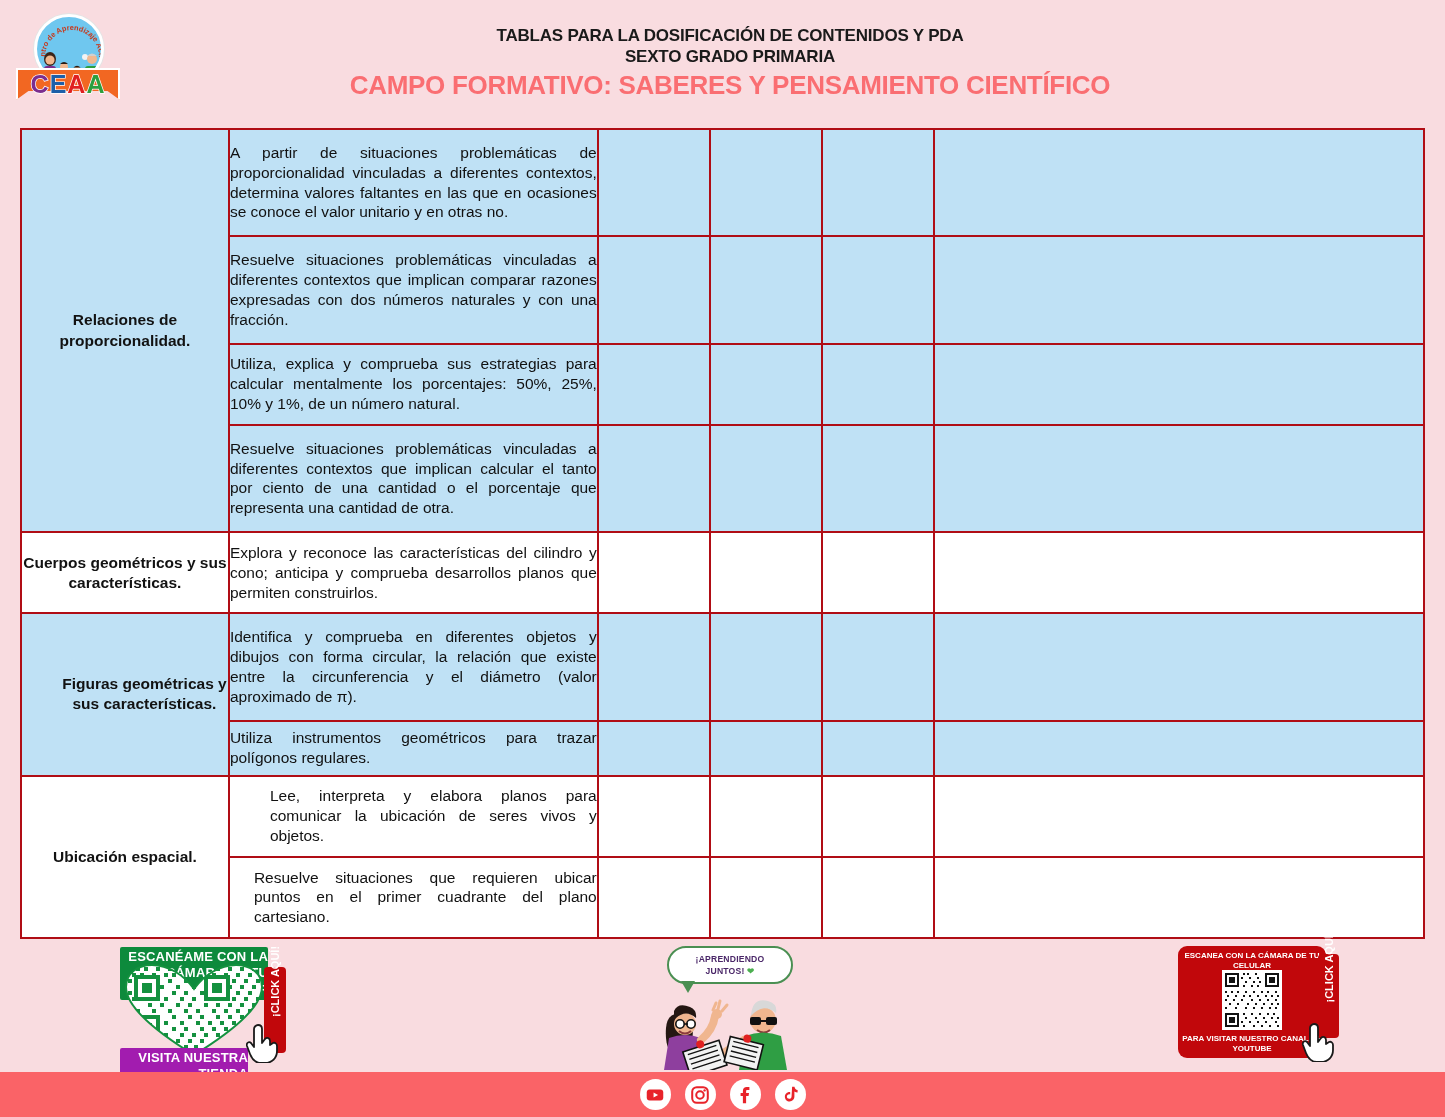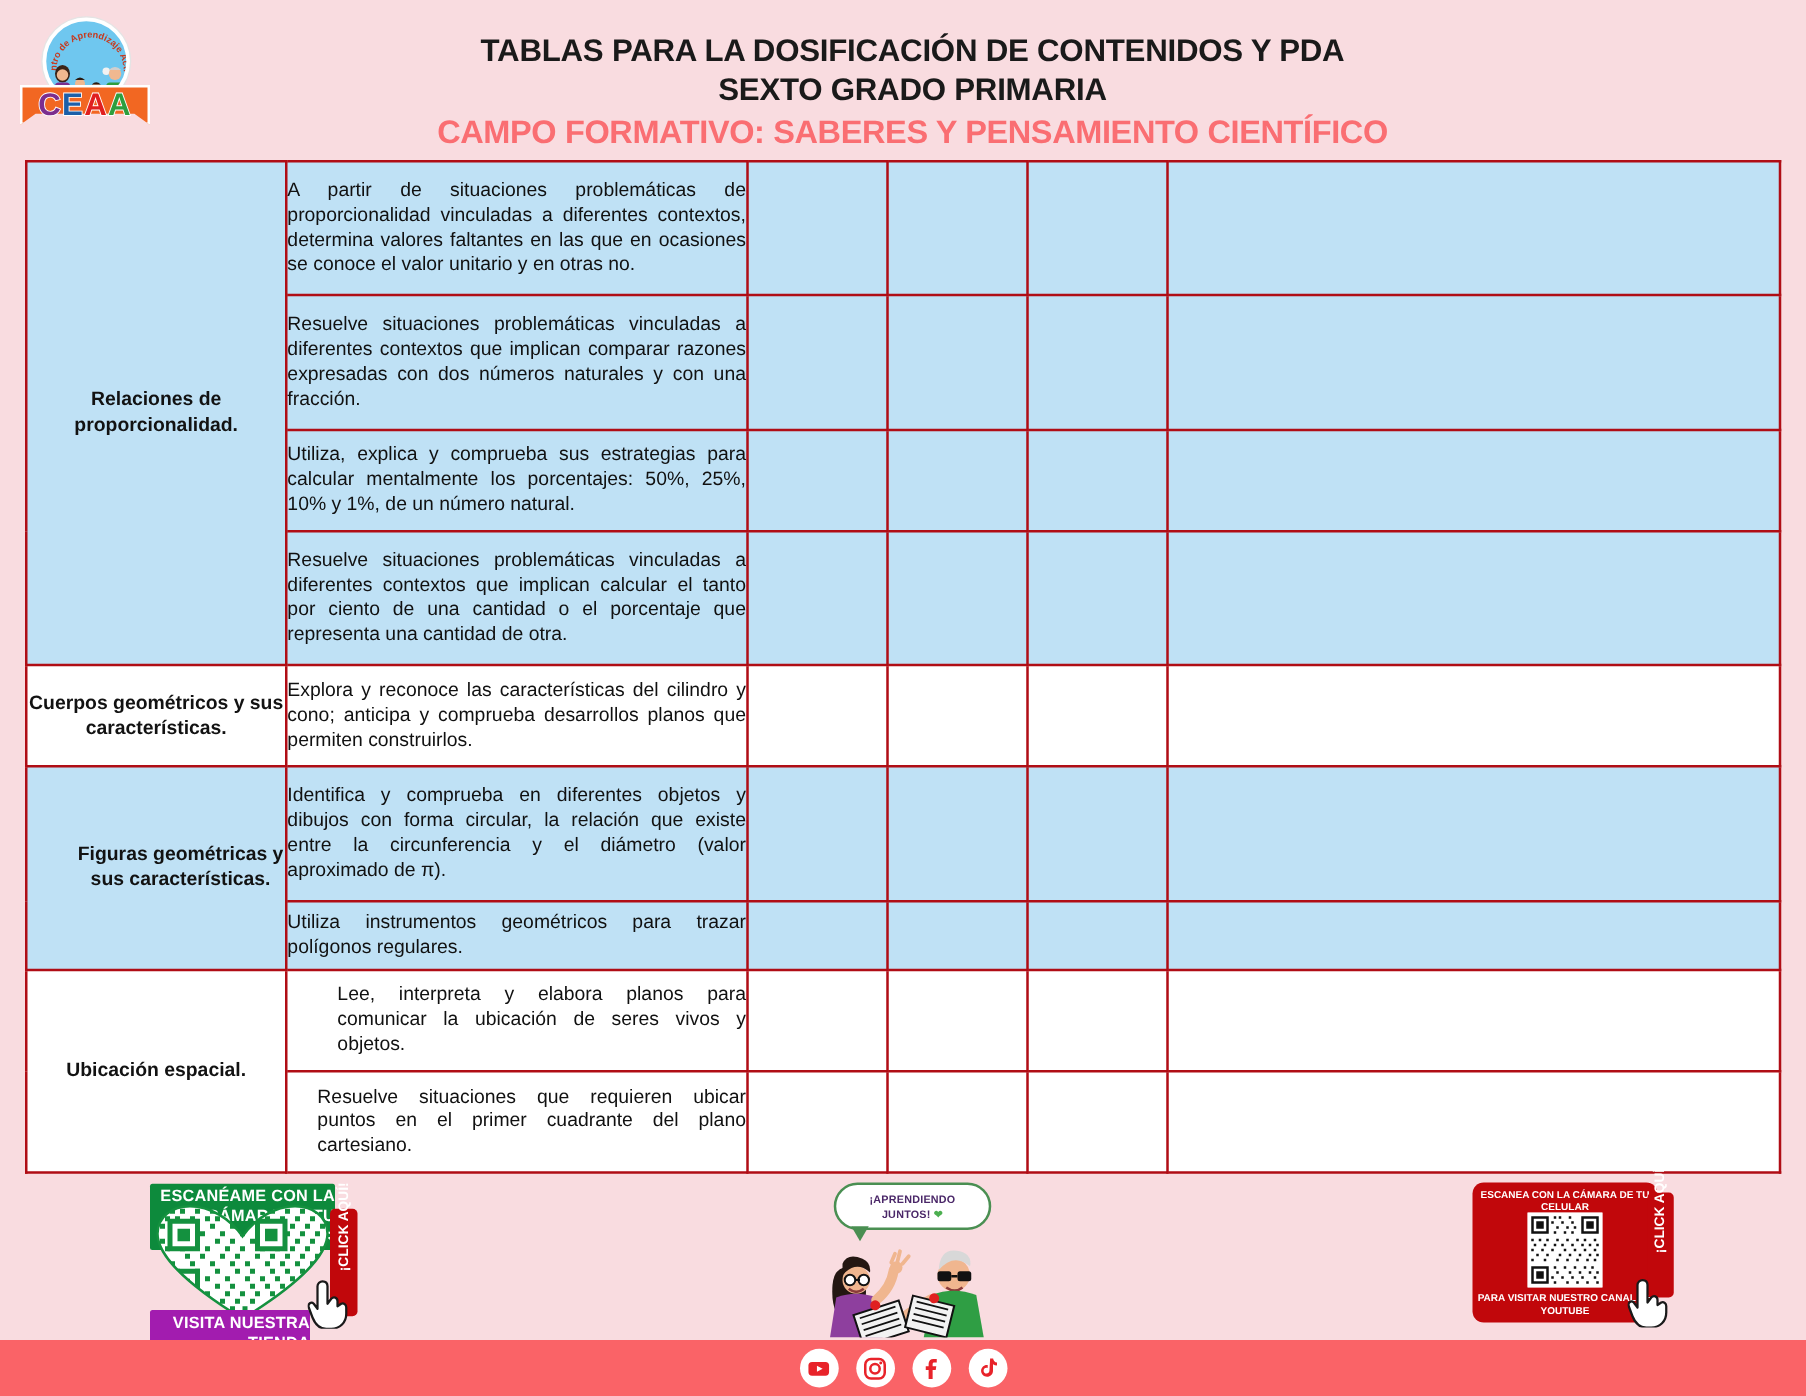--- a/index.html
+++ b/index.html
@@ -78,21 +78,21 @@
   .bl-a2 { color: #2e9e3e; }
 
   #title-block {
     position: absolute;
     left: 210px; top: 26px;
     width: 1040px;
     text-align: center;
   }
   #title-line1, #title-line2 {
     color: #1a1a1a;
-    font-size: 25px;
+    font-size: 17px;
     font-weight: bold;
     line-height: 1.23;
     letter-spacing: -0.2px;
   }
   #title-line3 {
     color: #fa6e72;
     font-size: 26px;
     font-weight: bold;
     line-height: 1.22;
     margin-top: 2px;

